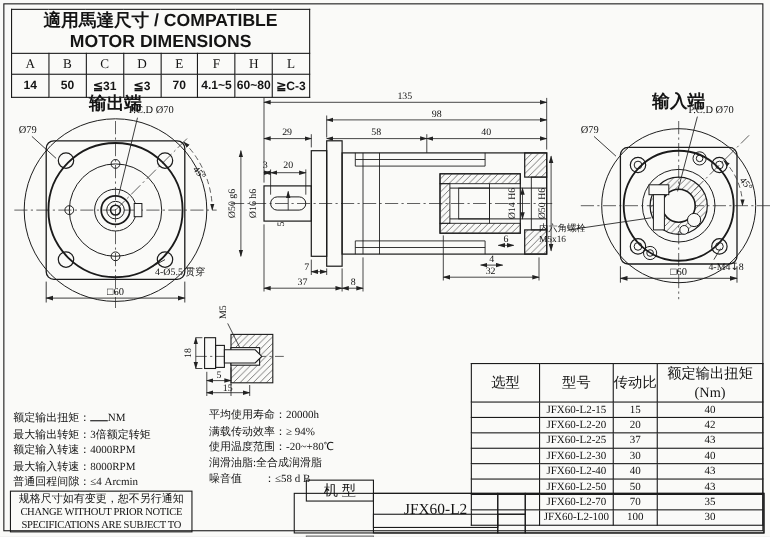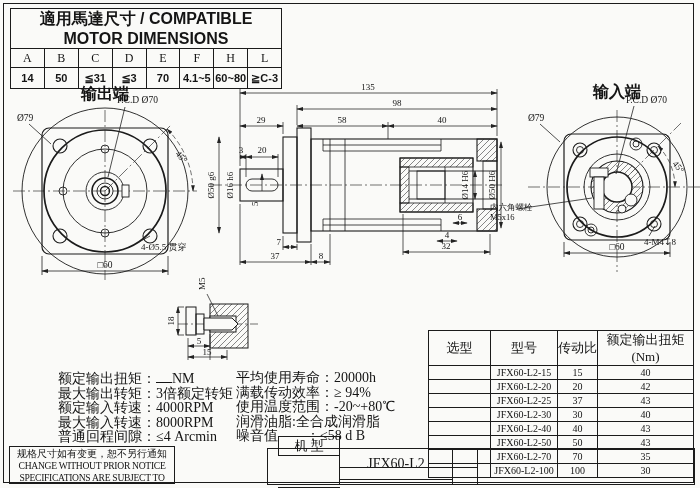--- a/index.html
+++ b/index.html
@@ -14,21 +14,21 @@
   #motorTable td,#motorTable th{border:1px solid #1b1b1b;text-align:center;padding:0;}
   #motorTable .ttl{height:20px;font-weight:bold;font-size:16px;font-family:"Liberation Sans",sans-serif;}
   #motorTable .hdr td{height:18px;font-size:12px;}
   #motorTable .val td{height:20px;font-size:11px;font-weight:bold;font-family:"Liberation Sans",sans-serif;}
   
   #selTable{left:428px;top:330px;}
   #selTable table{width:265px;table-layout:fixed;border:1.5px solid #1b1b1b;font-size:10px;}
   #selTable td,#selTable th{border:1px solid #1b1b1b;text-align:center;padding:0;height:13px;font-weight:normal;}
   #selTable th{height:15px;font-size:13px;}
   
-  .specs{font-size:14px;line-height:14.6px;white-space:nowrap;margin-left:46px;}
+  .specs{font-size:10px;line-height:14.6px;white-space:nowrap;}
   .specs .blank{display:inline-block;width:16px;border-bottom:1px solid #141414;height:11px;}
   
   #notice{left:9px;top:446px;width:166px;height:38px;border:1.2px solid #1b1b1b;box-sizing:border-box;
           text-align:center;padding-top:1px;}
   #notice .cn{font-size:10px;line-height:12px;}
   #notice .en{font-size:9.6px;line-height:11.5px;letter-spacing:-0.3px;}
   
   .cell{position:absolute;border:1px solid #1b1b1b;box-sizing:border-box;display:flex;
         align-items:center;justify-content:center;font-size:13px;}
   #tbWrap{left:267px;top:448px;width:428px;height:37px;border:1.4px solid #1b1b1b;box-sizing:border-box;}

